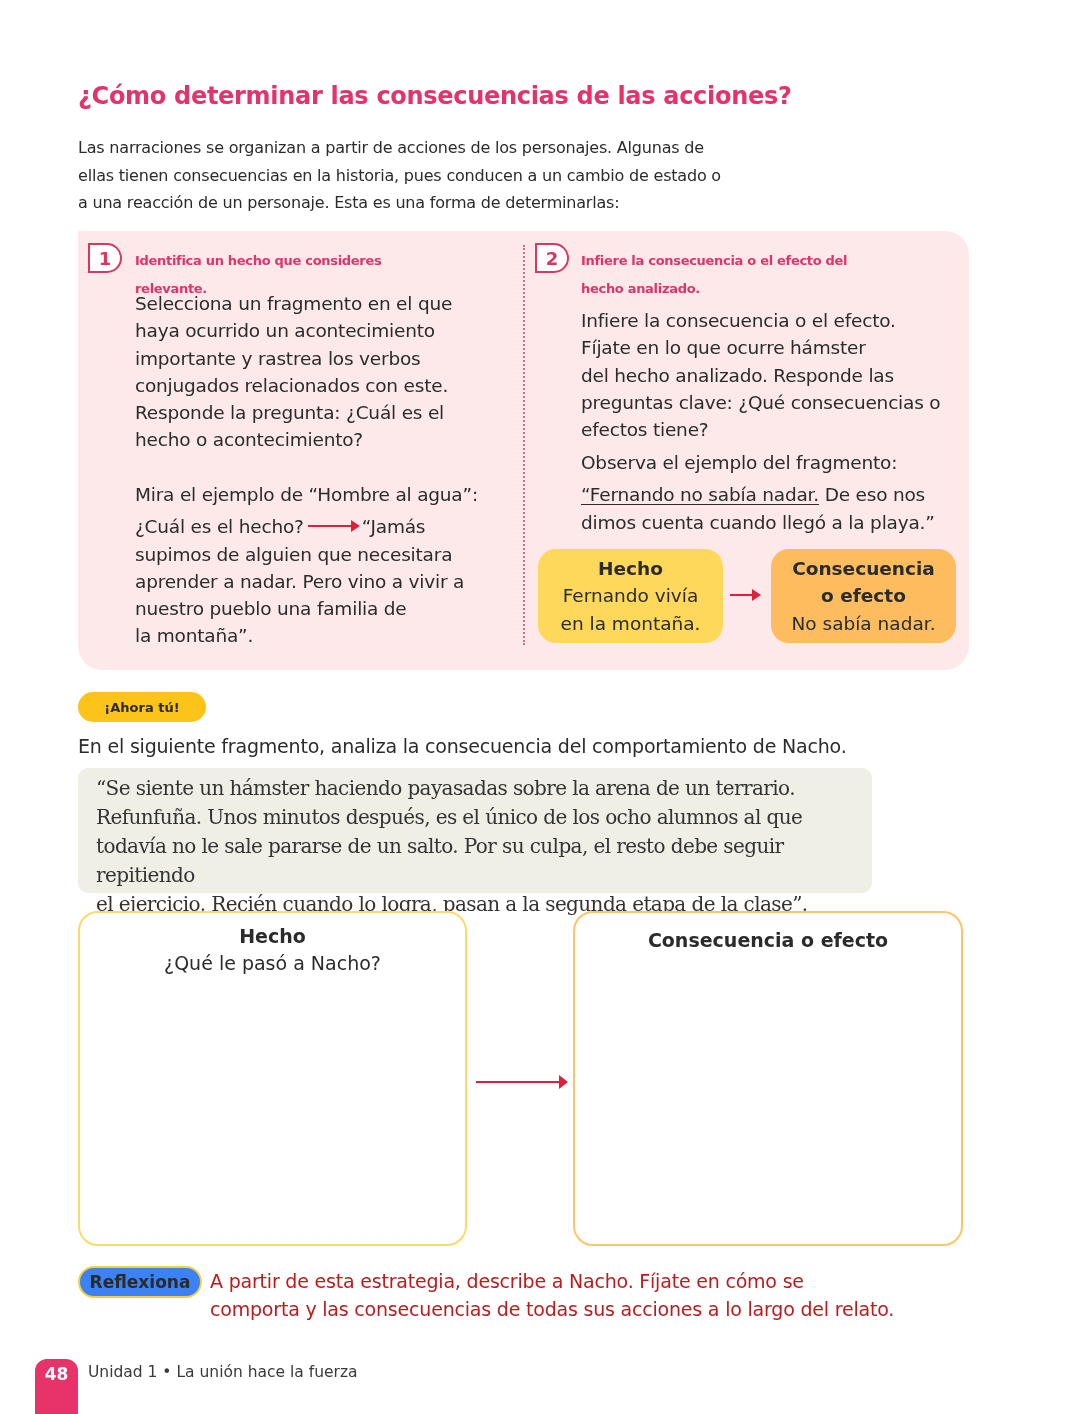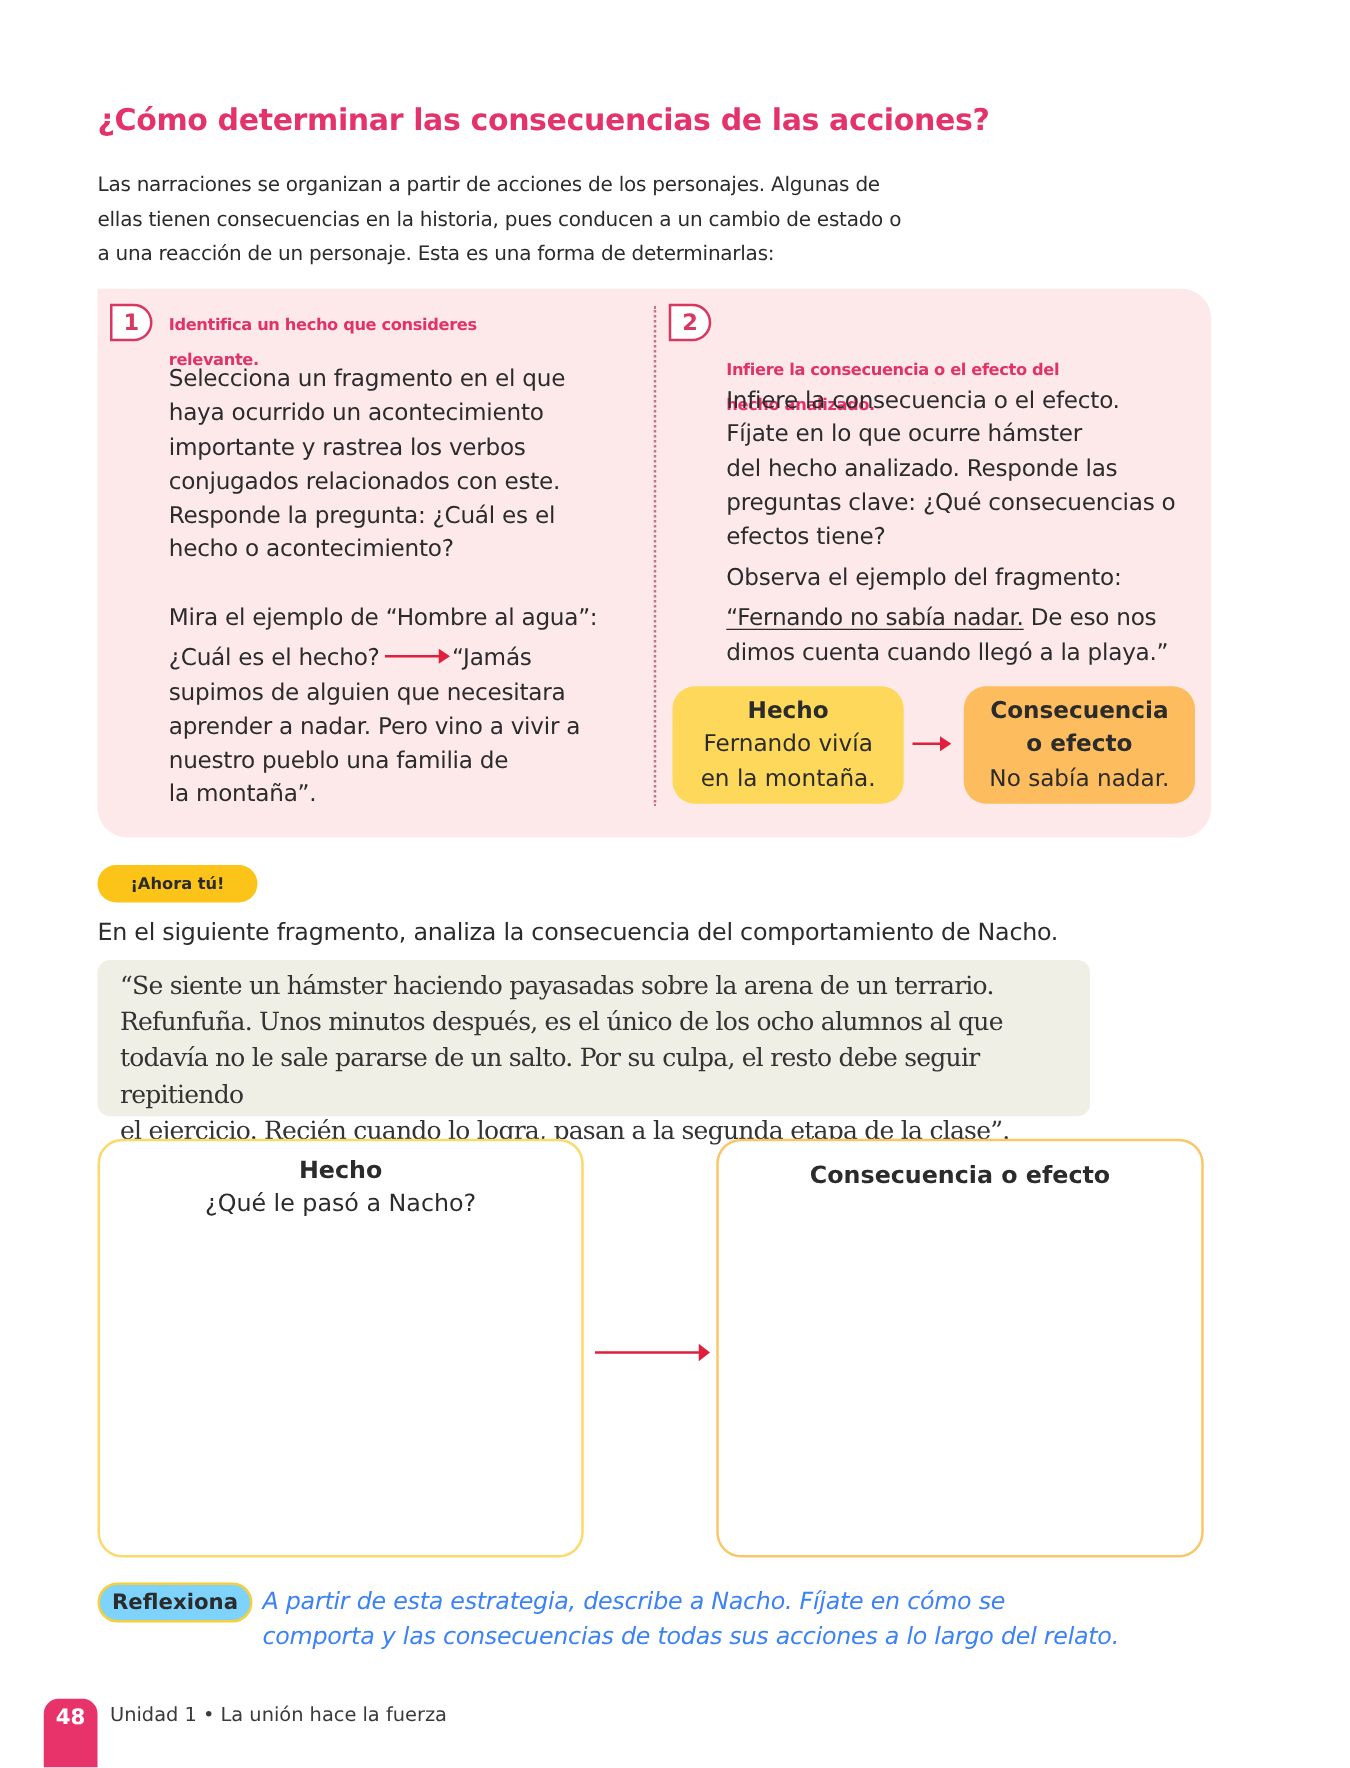--- a/index.html
+++ b/index.html
@@ -97,27 +97,27 @@
     .big-arrow {
       position: absolute; left: 476px; top: 1081px; width: 84px; height: 2px; background: #e01f3d;
     }
     .big-arrow::after {
       content: ""; position: absolute; right: -8px; top: -6px;
       border-left: 9px solid #e01f3d; border-top: 7px solid transparent; border-bottom: 7px solid transparent;
     }
 
     .pill-reflexiona {
       position: absolute; left: 78px; top: 1266px; width: 124px; height: 32px;
-      border: 2px solid #f6cf3c; border-radius: 16px; background: #7dd3fc;
+      border: 2px solid #f6cf3c; border-radius: 16px; background: #3b82f6;
       font-weight: bold; font-size: 17px; color: #2b2b2b;
       display: flex; align-items: center; justify-content: center;
     }
     .reflex-text {
       position: absolute; left: 208px; top: 1267px; width: 720px;
-      font-size: 19px; line-height: 28px; color: #3b82f6; letter-spacing: -0.2px; font-style: italic;
+      font-size: 19px; line-height: 28px; color: #b91c1c; letter-spacing: -0.2px;
     }
     .reflex-text .indent { display: block; padding-left: 2px; }
 
     .page-tab {
       position: absolute; left: 35px; top: 1359px; width: 43px; height: 55px;
       background: #e8336a; border-radius: 12px 12px 0 0;
       color: #ffffff; font-weight: bold; font-size: 17px;
       display: flex; justify-content: center; padding-top: 5px;
     }
     .footer-text {
@@ -157,21 +157,21 @@
   <div>
     <span>¿Cuál es el hecho?</span><span class="arrow-inline"></span><span>“Jamás</span>
   </div>
   <div>supimos de alguien que necesitara</div>
   <div>aprender a nadar. Pero vino a vivir a</div>
   <div>nuestro pueblo una familia de</div>
   <div>la montaña”.</div>
 </div>
 
 <div class="badge" style="left:535px; top:243px;">2</div>
-<div class="step-title" style="left:581px; top:247px; width:390px;margin-top:36px;">
+<div class="step-title" style="left:581px; top:247px; width:390px;">
   <div>Infiere la consecuencia o el efecto del</div>
   <div>hecho analizado.</div>
 </div>
 <div class="step-text" style="left:581px; top:307px; width:390px;">
   <div>Infiere la consecuencia o el efecto.</div>
   <div>Fíjate en lo que ocurre hámster</div>
   <div>del hecho analizado. Responde las</div>
   <div>preguntas clave: ¿Qué consecuencias o</div>
   <div>efectos tiene?</div>
 </div>

